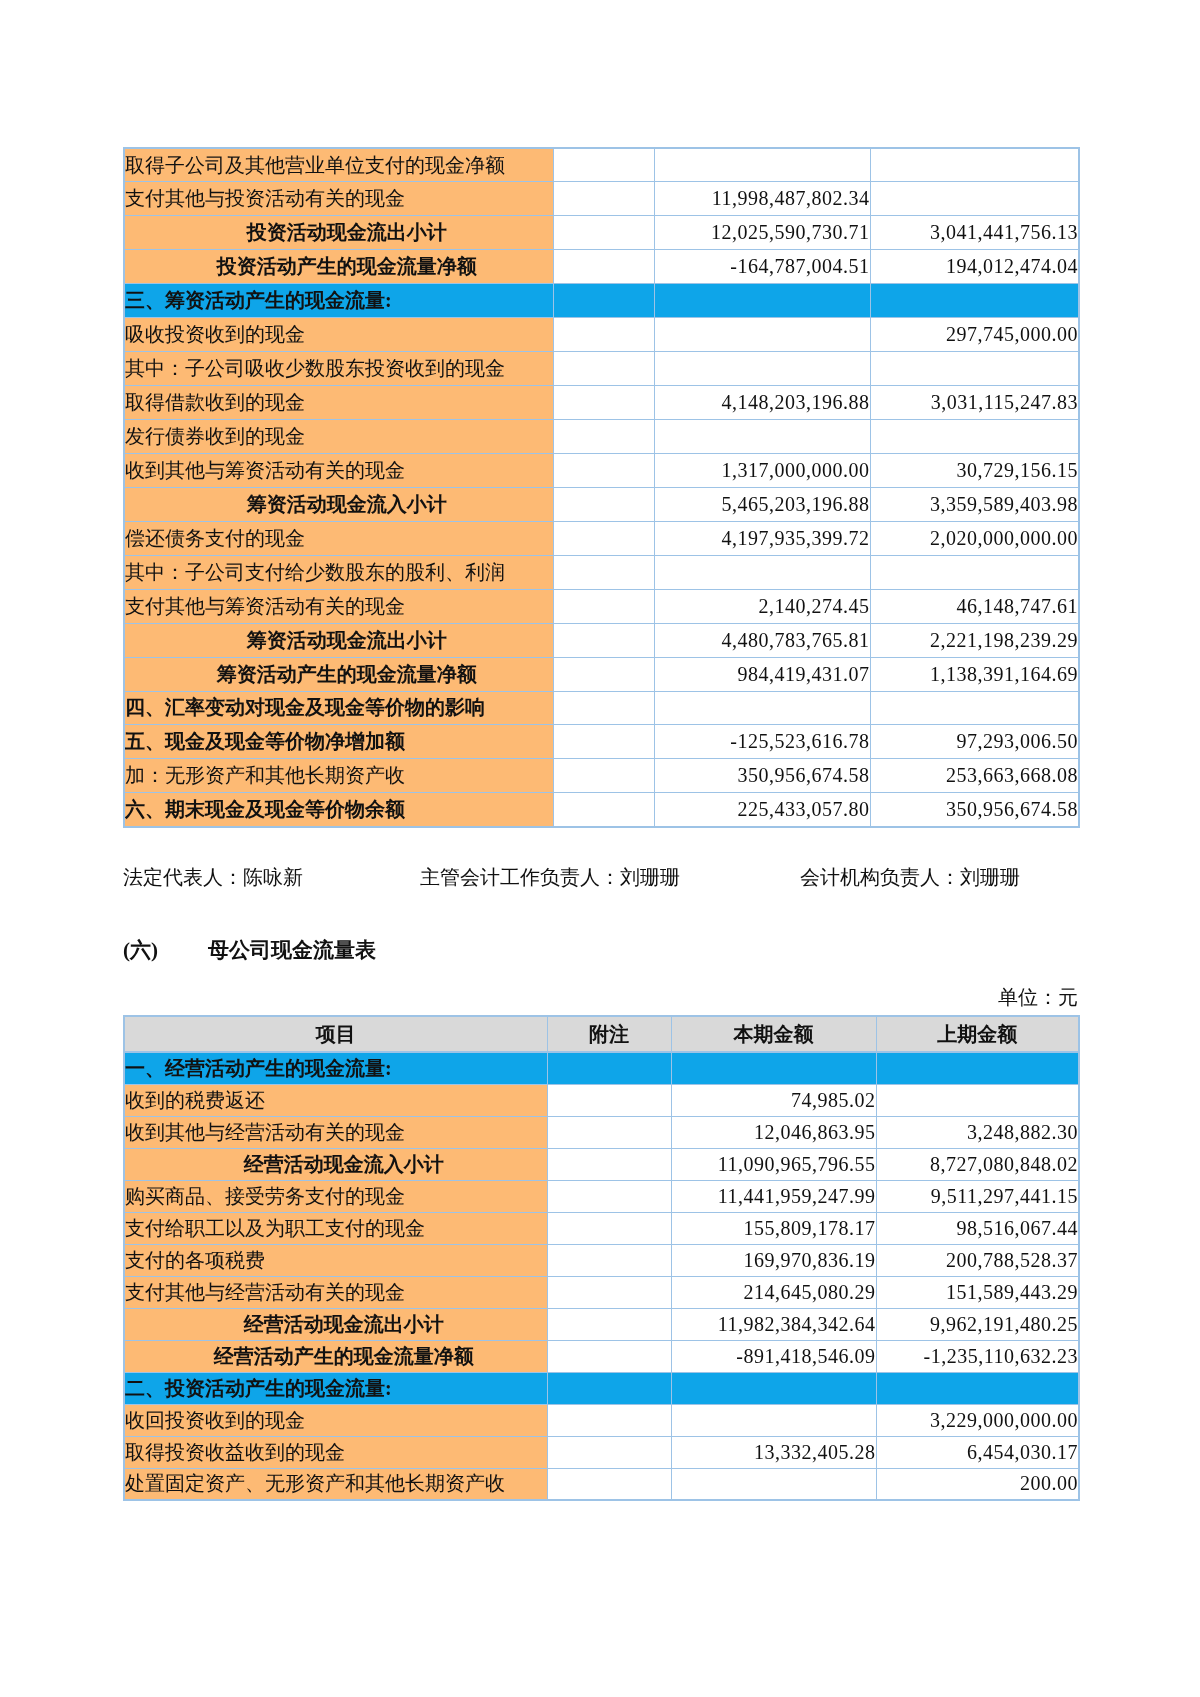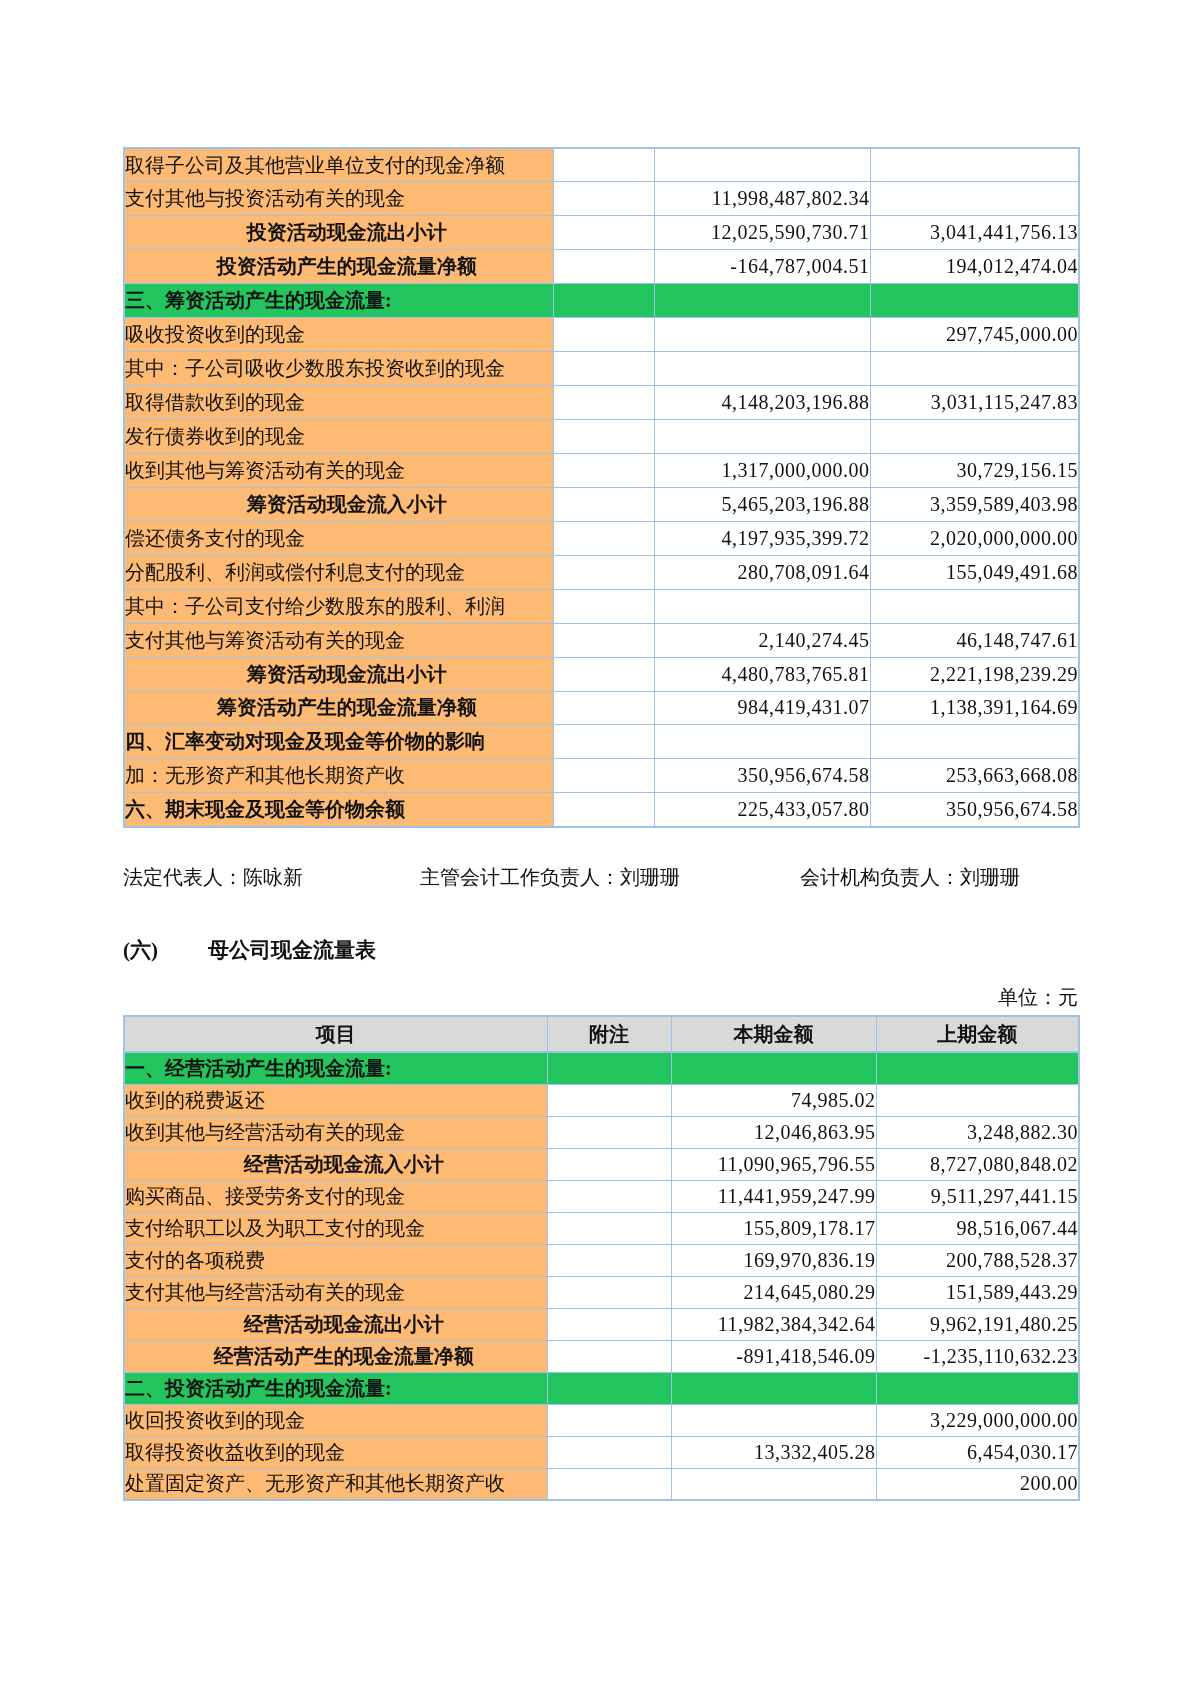--- a/index.html
+++ b/index.html
@@ -28,21 +28,21 @@
   #table1{left:123px;top:147px;width:955px;height:681px;}
   #table2{left:123px;top:1015px;width:955px;}
   #table2 thead tr{height:36px;}
   #table2 tbody tr{height:32px;margin-top:40px;}
   #table1 tr{height:32.38px;}
 
   td.c-label{background:#fdba74;text-align:left;padding-left:8px;}
   td.c-note{background:#ffffff;}
   td.c-num{background:#ffffff;text-align:right;padding-right:9px;font-size:19px;letter-spacing:0.5px;}
 
-  tr.row-section td{background:#22c55e;}
+  tr.row-section td{background:#0ea5e9;}
   tr.row-section td.c-label{font-weight:bold;}
   tr.row-head td.c-label{font-weight:bold;margin-left:38px;}
   tr.row-subtotal td.c-label{font-weight:bold;text-align:center;padding-left:16px;}
 
   #table2 thead th{
     background:#d9d9d9;
     font-weight:bold;
     text-align:center;
     border-bottom:2px solid #9dc3e6;
   }
@@ -138,26 +138,20 @@
           <td class="c-num">5,465,203,196.88</td>
           <td class="c-num">3,359,589,403.98</td>
         </tr>
         <tr class="row-item">
           <td class="c-label">偿还债务支付的现金</td>
           <td class="c-note"></td>
           <td class="c-num">4,197,935,399.72</td>
           <td class="c-num">2,020,000,000.00</td>
         </tr>
         <tr class="row-item">
-          <td class="c-label">分配股利、利润或偿付利息支付的现金</td>
-          <td class="c-note"></td>
-          <td class="c-num">280,708,091.64</td>
-          <td class="c-num">155,049,491.68</td>
-        </tr>
-        <tr class="row-item">
           <td class="c-label">其中：子公司支付给少数股东的股利、利润</td>
           <td class="c-note"></td>
           <td class="c-num"></td>
           <td class="c-num"></td>
         </tr>
         <tr class="row-item">
           <td class="c-label">支付其他与筹资活动有关的现金</td>
           <td class="c-note"></td>
           <td class="c-num">2,140,274.45</td>
           <td class="c-num">46,148,747.61</td>
@@ -172,20 +166,26 @@
           <td class="c-label">筹资活动产生的现金流量净额</td>
           <td class="c-note"></td>
           <td class="c-num">984,419,431.07</td>
           <td class="c-num">1,138,391,164.69</td>
         </tr>
         <tr class="row-head">
           <td class="c-label">四、汇率变动对现金及现金等价物的影响</td>
           <td class="c-note"></td>
           <td class="c-num"></td>
           <td class="c-num"></td>
+        </tr>
+        <tr class="row-head">
+          <td class="c-label">五、现金及现金等价物净增加额</td>
+          <td class="c-note"></td>
+          <td class="c-num">-125,523,616.78</td>
+          <td class="c-num">97,293,006.50</td>
         </tr>
         <tr class="row-item">
           <td class="c-label">加：无形资产和其他长期资产收</td>
           <td class="c-note"></td>
           <td class="c-num">350,956,674.58</td>
           <td class="c-num">253,663,668.08</td>
         </tr>
         <tr class="row-head">
           <td class="c-label">六、期末现金及现金等价物余额</td>
           <td class="c-note"></td>

